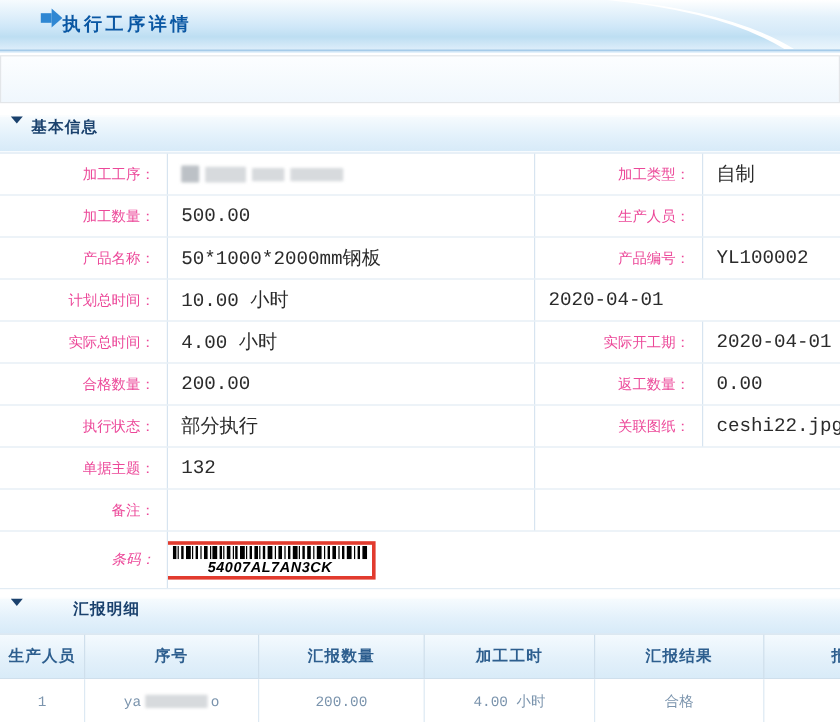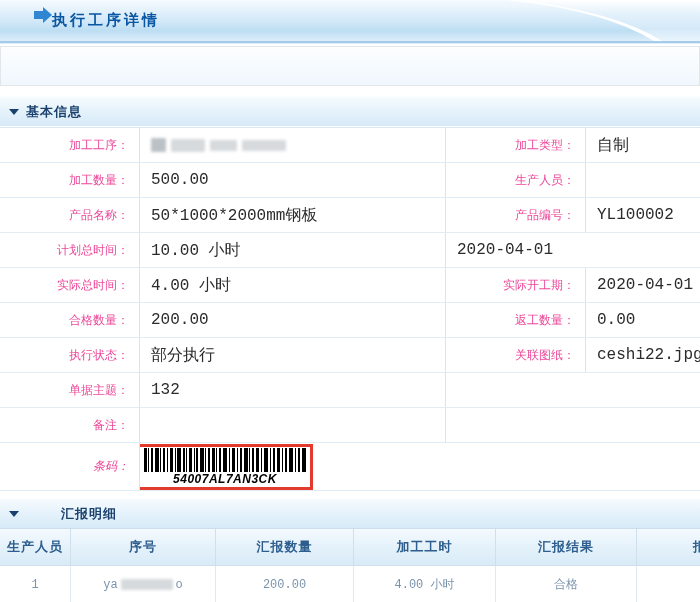--- a/index.html
+++ b/index.html
@@ -24,21 +24,21 @@
   .arrow-icon::after { content:""; position:absolute; left:9px; top:-4px;
                 border-left:9px solid #2f87d3; border-top:8px solid transparent;
                 border-bottom:8px solid transparent; }
   .page-title { font-size:15px; font-weight:bold; color:#0a57a3; letter-spacing:3px; }
 
   
   .toolbar-panel { margin-top:2px; height:40px; border:1px solid #e3e6e9;
                    background:linear-gradient(180deg,#fcfeff 0%,#f0f7fd 100%); }
 
   
-  .section-header { margin-top:10px; height:30px; display:flex; align-items:center;
+  .section-header { margin-top:10px; height:30px; display:flex; 
                     background:linear-gradient(180deg,#f6fbfe 0%,#e3f1fb 55%,#d7eaf8 100%);
                     border-top:1px solid #fbfdfe; cursor:pointer; }
   .section-header.second { margin-top:7px;gap:35px; }
   .tri-icon { width:0; height:0; border-left:5px solid transparent; border-right:5px solid transparent;
               border-top:6px solid #1a416d; margin:0 7px 0 9px; }
   .section-title { font-size:13px; font-weight:bold; color:#1a416d; letter-spacing:1px; }
 
   
   .info-table { border-top:1px solid #dae7f2; margin-top:1px; }
   .irow { display:grid; grid-template-columns:140px 306px 140px 114px;
@@ -51,21 +51,21 @@
           font-family:"Liberation Mono","DejaVu Sans Mono",monospace; }
   .val.mid { border-right:1px solid #d7e4f0; }
 
   .redact { display:inline-block; height:13px; background:#d7dadd; filter:blur(1.5px);
             border-radius:1px; margin-right:5px; vertical-align:middle; }
   .redact.dark { background:#bcc1c6; }
   .redact.sm { height:11px; }
 
   
   .irow.bc { height:48px; border-bottom:1px solid #e2ecf4;font-style:italic; }
-  .barcode-box { margin-left:-3px; margin-top:1px; width:176px; height:46px;
+  .barcode-box { margin-left:-3px; margin-top:1px; width:176px; height:32px;
                  border:3px solid #e23b2e; background:#fff;
                  display:flex; flex-direction:column; align-items:center; justify-content:flex-start; }
   .barcode-bars { width:162px; height:24px; margin-top:1px; }
   .barcode-text { font-size:12px; font-weight:bold; color:#000; letter-spacing:0.5px;
                   line-height:14px; }
 
   
   .rtable { border-top:1px solid #cddcea; }
   .rrow { display:grid; grid-template-columns:71px 145px 138px 142px 141px 63px; }
   .rrow.head { height:37px; background:linear-gradient(180deg,#f4fafe 0%,#e2f0fa 60%,#d9ebf8 100%);

